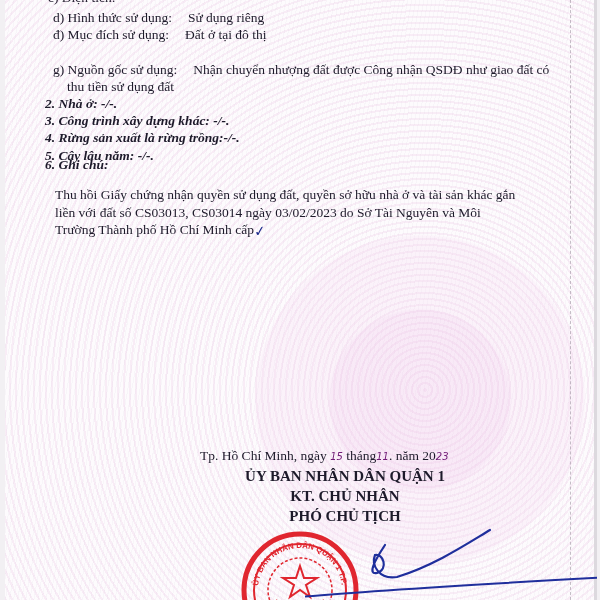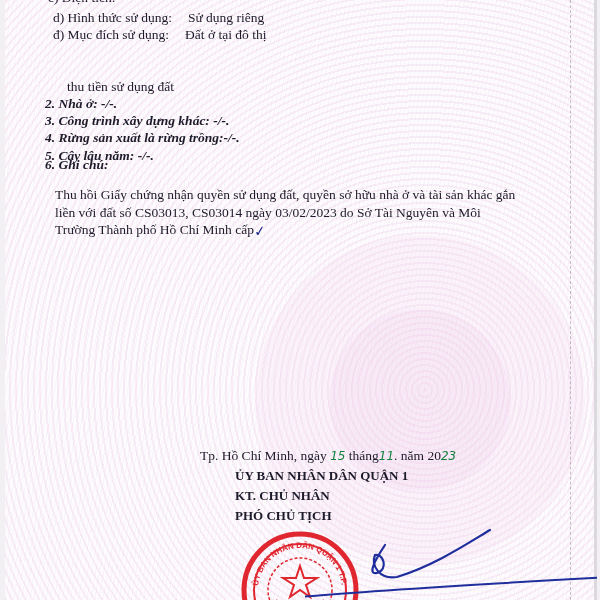--- a/index.html
+++ b/index.html
@@ -35,22 +35,22 @@
   }
   .content { position: absolute; left: 0; top: 0; width: 100%; height: 100%; }
   .line { position: absolute; font-size: 13.5px; white-space: nowrap; line-height: 16px; }
   .cut-line { top: -10px; left: 43px; color: #2a2536; }
   .field-label { }
   .field-value { margin-left: 16px; }
   .section { font-style: italic; font-weight: bold; font-size: 13.5px; }
   .note-text { position: absolute; left: 50px; top: 186px; width: 470px; font-size: 13.5px; line-height: 17.5px; }
   .checkmark { display: inline-block; color: #1b2a8a; font-weight: bold; font-family: "DejaVu Sans", sans-serif; font-size: 14px; transform: translateY(2px) rotate(-8deg); }
   .date-line { position: absolute; left: 195px; top: 448px; font-size: 13.5px; white-space: nowrap; }
-  .hand { font-family: "DejaVu Sans", sans-serif; color: #15803d; font-size: 12px; font-style: italic; }
-  .sign-block { position: absolute; left: 230px; width: 220px; font-weight: bold; font-size: 13px; }
+  .hand { font-family: "DejaVu Sans", sans-serif; color: #701a75; font-size: 10px; font-style: italic; }
+  .sign-block { position: absolute; left: 230px; width: 220px; text-align: center; font-weight: bold; font-size: 15px; }
   .seal { position: absolute; left: 235px; top: 530px; width: 120px; height: 120px; }
   .signature { position: absolute; left: 300px; top: 525px; width: 320px; height: 80px; }
 </style>
 </head>
 <body>
 
 <div class="page">
   <div class="guilloche"></div>
   <div class="emblem-bg"></div>
   <div class="perforation"></div>
@@ -60,20 +60,23 @@
 
     <div class="line cut-line">
       <span>c) Diện tích:</span>
     </div>
 
     <div class="line" style="left:48px; top:10px;">
       <span class="field-label">d) Hình thức sử dụng:</span><span class="field-value">Sử dụng riêng</span>
     </div>
     <div class="line" style="left:48px; top:27px;">
       <span class="field-label">đ) Mục đích sử dụng:</span><span class="field-value">Đất ở tại đô thị</span>
+    </div>
+    <div class="line" style="left:48px; top:62px;">
+      <span class="field-label">g) Nguồn gốc sử dụng:</span><span class="field-value">Nhận chuyển nhượng đất được Công nhận QSDĐ như giao đất có</span>
     </div>
     <div class="line" style="left:62px; top:79px;">
       <span>thu tiền sử dụng đất</span>
     </div>
 
     <div class="line section" style="left:40px; top:96px;">
       <span>2. Nhà ở:</span>
       <span>-/-.</span>
     </div>
     <div class="line section" style="left:40px; top:113px;">

